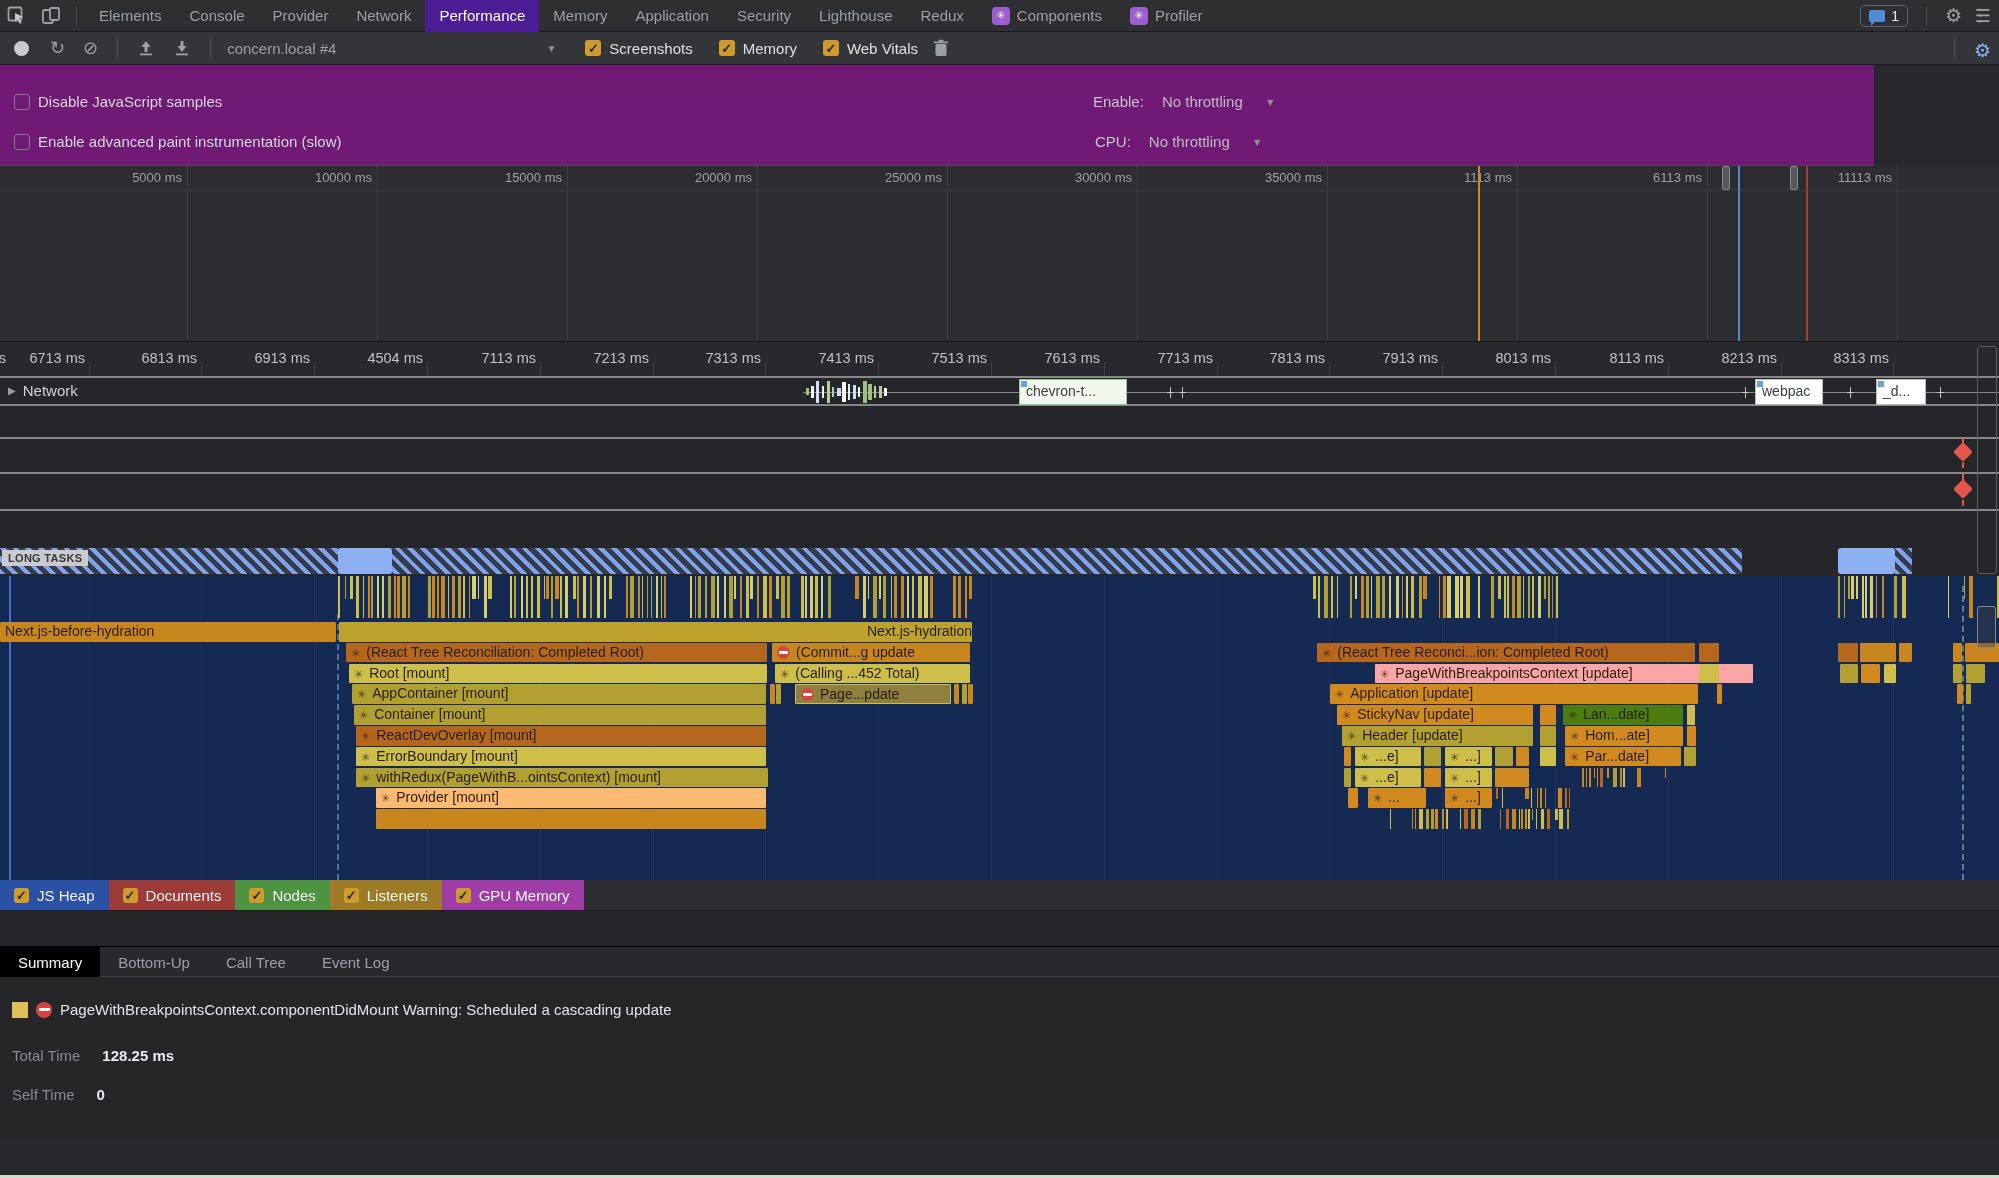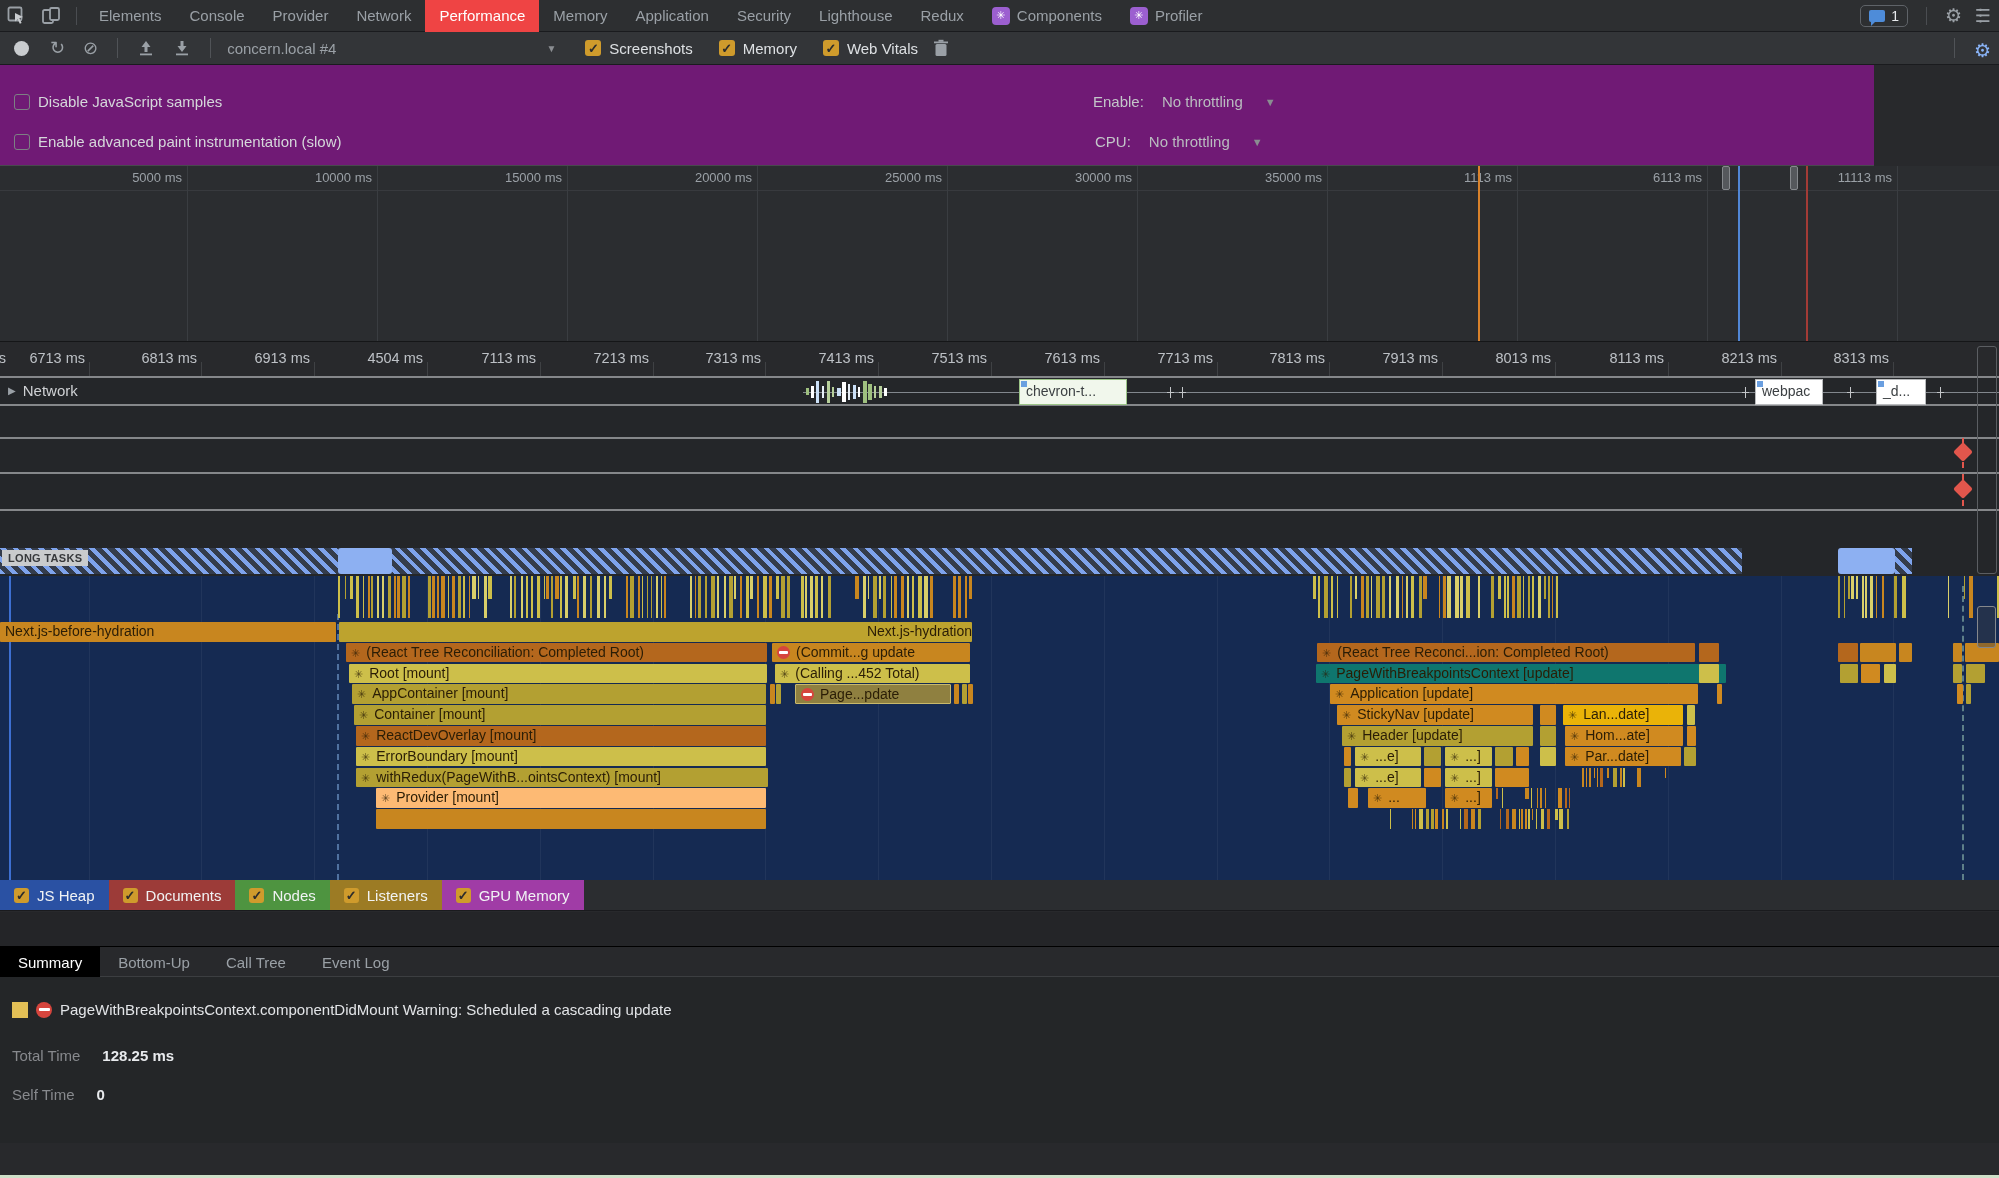--- a/index.html
+++ b/index.html
@@ -6,21 +6,21 @@
   html,body { background:#202124; }
   body { font-family:"Liberation Sans", sans-serif; }
   #app { position:relative; width:1999px; height:1178px; overflow:hidden; background:#28292c; }
   .abs { position:absolute; }
 
   
   #tabbar { position:absolute; left:0; top:0; width:1999px; height:32px; background:#2d2f31; display:flex; align-items:center; border-bottom:1px solid #1a1b1e; }
   .tb-icon { width:34px; height:32px; display:flex; align-items:center; justify-content:center; color:#9aa0a6; }
   .tb-sep { width:1px; height:18px; background:#4a4d51; margin:0 8px; }
   .tab { height:32px; display:flex; align-items:center; padding:0 14px; color:#9aa0a6; font-size:15px; white-space:nowrap; }
-  .tab.active { background:#ef4444; color:#fff; }
+  .tab.active { background:#4c1d95; color:#fff; }
   .react-chip { width:18px; height:18px; border-radius:4px; background:#9c5fd0; color:#fff; font-size:11px; display:inline-flex; align-items:center; justify-content:center; margin-right:7px; }
   #tabbar-right { margin-left:auto; display:flex; align-items:center; gap:10px; padding-right:10px; }
   #issues-badge { display:flex; align-items:center; gap:6px; border:1px solid #5f6368; border-radius:5px; padding:2px 8px; color:#e8eaed; font-size:14px; }
   .bubble { width:16px; height:12px; background:#4e8cd9; border-radius:2px; position:relative; }
   .bubble:after { content:""; position:absolute; left:2px; bottom:-4px; border:4px solid transparent; border-top-color:#4e8cd9; border-left-color:#4e8cd9; }
   .gear { color:#9aa0a6; font-size:19px; }
   .kebab { color:#9aa0a6; font-size:17px; letter-spacing:0; }
 
   
   #ptoolbar { position:absolute; left:0; top:32px; width:1999px; height:33px; background:#333538; display:flex; align-items:center; border-bottom:1px solid #1a1b1e; }
@@ -380,27 +380,27 @@
         <div class="fbar" style="left: 962px; top: 108.4px; width: 5px; background: rgb(179, 160, 50);"></div>
         <div class="fbar" style="left: 968px; top: 108.4px; width: 3px; background: rgb(200, 134, 31);"></div>
         <div class="fbar" style="left: 354px; top: 129.2px; width: 412px; background: rgb(179, 160, 50);"><span class="atom">✳</span>Container [mount]</div>
         <div class="fbar" style="left: 356px; top: 150px; width: 410px; background: rgb(180, 103, 29);"><span class="atom">✳</span>ReactDevOverlay [mount]</div>
         <div class="fbar" style="left: 356px; top: 170.8px; width: 410px; background: rgb(205, 191, 74);"><span class="atom">✳</span>ErrorBoundary [mount]</div>
         <div class="fbar" style="left: 356px; top: 191.6px; width: 412px; background: rgb(179, 160, 50);"><span class="atom">✳</span>withRedux(PageWithB...ointsContext) [mount]</div>
         <div class="fbar" style="left: 376px; top: 212.4px; width: 390px; background: #fdba74;"><span class="atom">✳</span>Provider [mount]</div>
         <div class="fbar" style="left: 376px; top: 233.2px; width: 390px; background: rgb(200, 134, 31);"></div>
         <div class="fbar" style="left: 1317px; top: 66.8px; width: 378px; background: rgb(180, 103, 29);"><span class="atom">✳</span>(React Tree Reconci...ion: Completed Root)</div>
         <div class="fbar" style="left: 1699px; top: 66.8px; width: 20px; background: rgb(180, 103, 29);"></div>
-        <div class="fbar" style="left: 1316px; top: 87.6px; width: 410px; background: #0f766e;"><span class="atom">✳</span>PageWithBreakpointsContext [update]</div>
+        <div class="fbar" style="left: 1375px; top: 87.6px; width: 378px; background: #fca5a5;"><span class="atom">✳</span>PageWithBreakpointsContext [update]</div>
         <div class="fbar" style="left: 1699px; top: 87.6px; width: 20px; background: rgb(205, 191, 74);"></div>
         <div class="fbar" style="left: 1330px; top: 108.4px; width: 368px; background: rgb(208, 138, 32);"><span class="atom">✳</span>Application [update]</div>
         <div class="fbar" style="left: 1717px; top: 108.4px; width: 5px; background: rgb(208, 138, 32);"></div>
         <div class="fbar" style="left: 1337px; top: 129.2px; width: 196px; background: rgb(208, 138, 32);"><span class="atom">✳</span>StickyNav [update]</div>
         <div class="fbar" style="left: 1540px; top: 129.2px; width: 16px; background: rgb(208, 138, 32);"></div>
-        <div class="fbar" style="left: 1563px; top: 129.2px; width: 120px; background: #eab308;"><span class="atom">✳</span>Lan...date]</div>
+        <div class="fbar" style="left: 1563px; top: 129.2px; width: 120px; background: #4d7c0f;"><span class="atom">✳</span>Lan...date]</div>
         <div class="fbar" style="left: 1687px; top: 129.2px; width: 8px; background: rgb(205, 191, 74);"></div>
         <div class="fbar" style="left: 1342px; top: 150px; width: 191px; background: rgb(179, 160, 50);"><span class="atom">✳</span>Header [update]</div>
         <div class="fbar" style="left: 1540px; top: 150px; width: 16px; background: rgb(179, 160, 50);"></div>
         <div class="fbar" style="left: 1565px; top: 150px; width: 118px; background: rgb(208, 138, 32);"><span class="atom">✳</span>Hom...ate]</div>
         <div class="fbar" style="left: 1687px; top: 150px; width: 9px; background: rgb(208, 138, 32);"></div>
         <div class="fbar" style="left: 1344px; top: 170.8px; width: 7px; background: rgb(208, 138, 32);"></div>
         <div class="fbar" style="left: 1355px; top: 170.8px; width: 66px; background: rgb(205, 191, 74);"><span class="atom">✳</span>...e]</div>
         <div class="fbar" style="left: 1424px; top: 170.8px; width: 17px; background: rgb(179, 160, 50);"></div>
         <div class="fbar" style="left: 1445px; top: 170.8px; width: 47px; background: rgb(205, 191, 74);"><span class="atom">✳</span>...]</div>
         <div class="fbar" style="left: 1495px; top: 170.8px; width: 18px; background: rgb(179, 160, 50);"></div>

